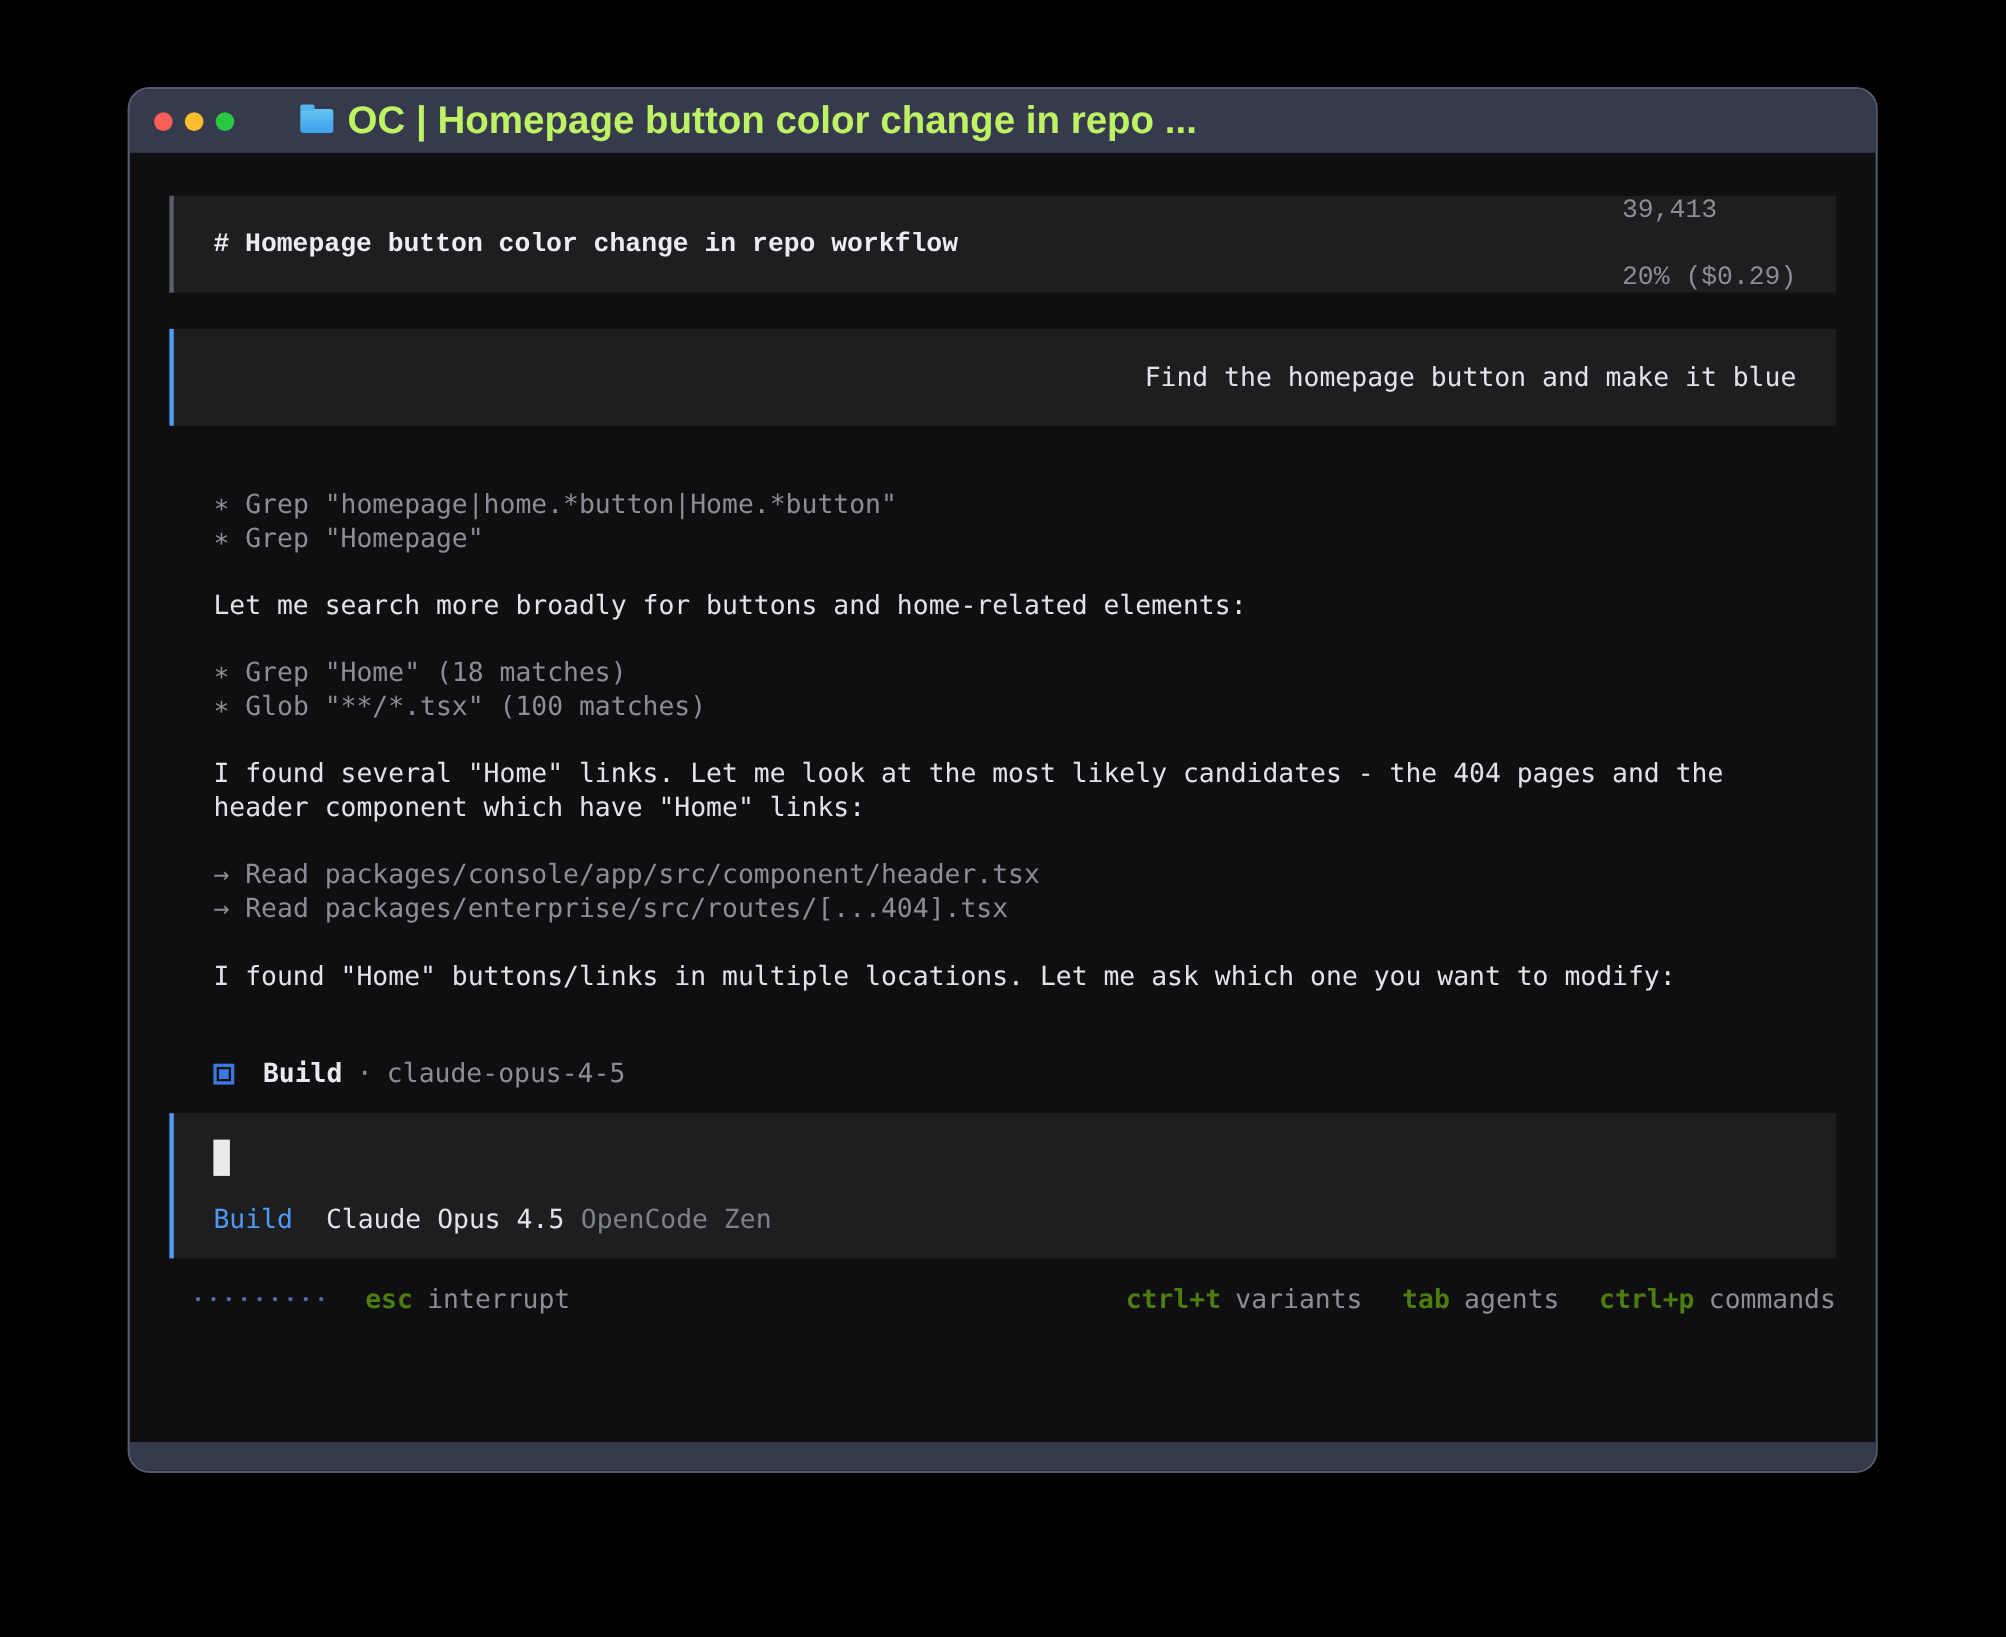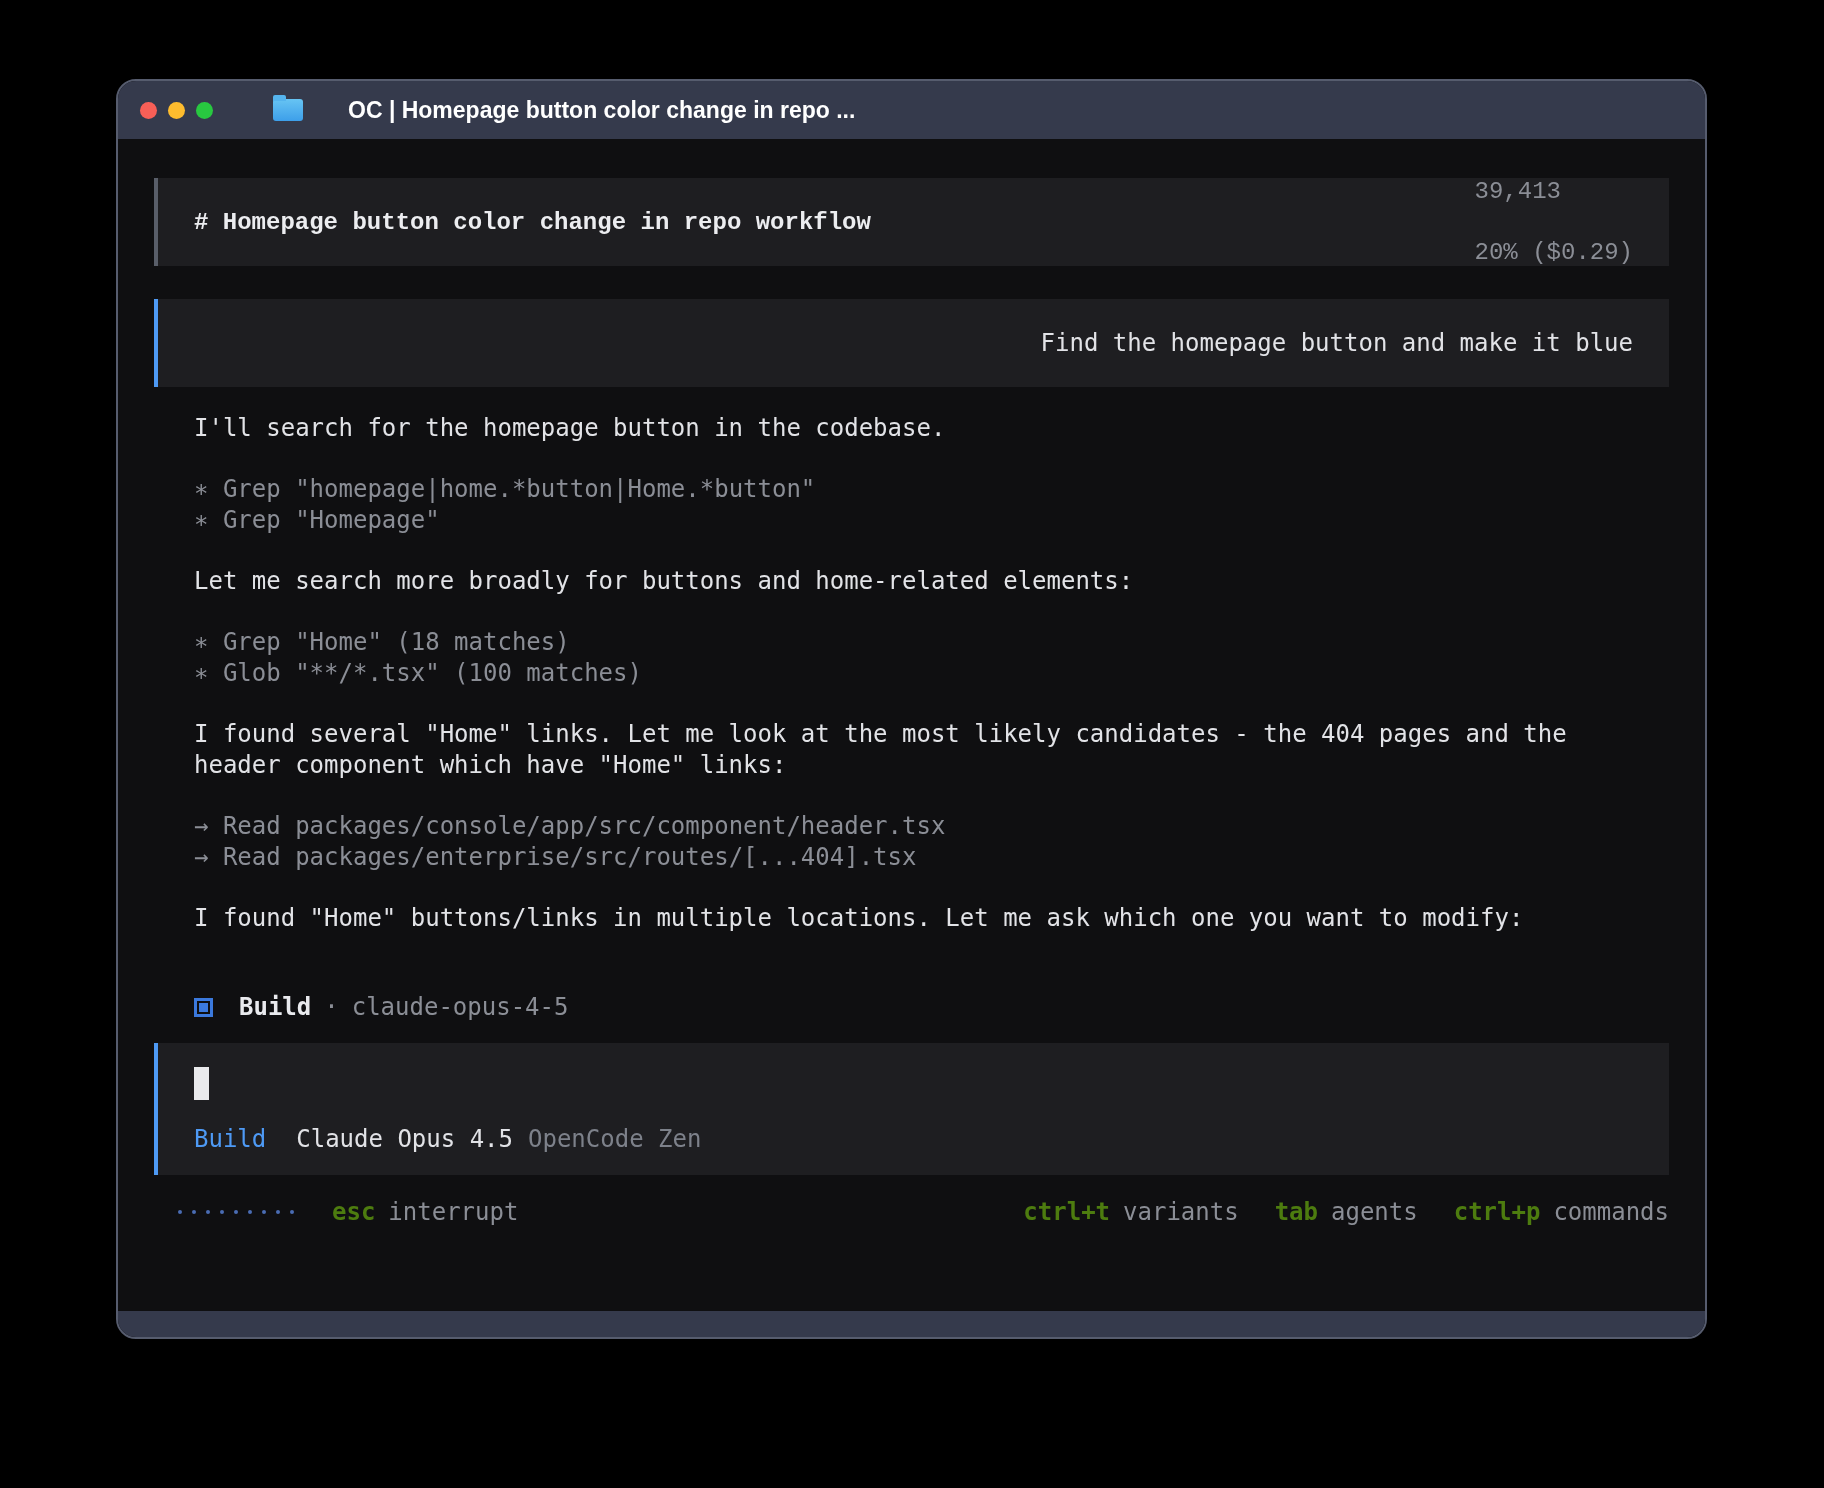--- a/index.html
+++ b/index.html
@@ -34,23 +34,22 @@
     background: linear-gradient(#67c4f3, #3d9fea);
   }
   .folder-icon::before {
     content: ""; position: absolute; top: -4px; left: 0;
     width: 13px; height: 6px;
     border-radius: 2px 2px 0 0;
     background: #55b4ee;
   }
   .titlebar-title {
     font-family: "Liberation Sans", sans-serif;
-    font-weight: bold; font-size: 23px; color: #ffffff;
+    font-weight: bold; font-size: 35px; color: #bef264;
     white-space: nowrap;
-    margin-left: 32px;
   }
 
   
   .content {
     flex: 1 1 auto;
     background: #0f0f11;
     padding: 0 36px;
     display: flex; flex-direction: column;
     font-size: 24px; line-height: 31px;
   }
@@ -147,21 +146,20 @@
         <span>39,413</span>
         <span>20% ($0.29)</span>
       </span>
     </div>
 
     <div class="block blue-border user-msg">
       <span>Find the homepage button and make it blue</span>
     </div>
 
     <div class="chat">
-      <div class="line txt">I'll search for the homepage button in the codebase.</div>
       <div class="gap"></div>
       <div class="line dim"><span>∗</span><span> Grep "homepage|home.*button|Home.*button"</span></div>
       <div class="line dim"><span>∗</span><span> Grep "Homepage"</span></div>
       <div class="gap"></div>
       <div class="line txt">Let me search more broadly for buttons and home-related elements:</div>
       <div class="gap"></div>
       <div class="line dim"><span>∗</span><span> Grep "Home" (18 matches)</span></div>
       <div class="line dim"><span>∗</span><span> Glob "**/*.tsx" (100 matches)</span></div>
       <div class="gap"></div>
       <div class="line txt">I found several "Home" links. Let me look at the most likely candidates - the 404 pages and the</div>

